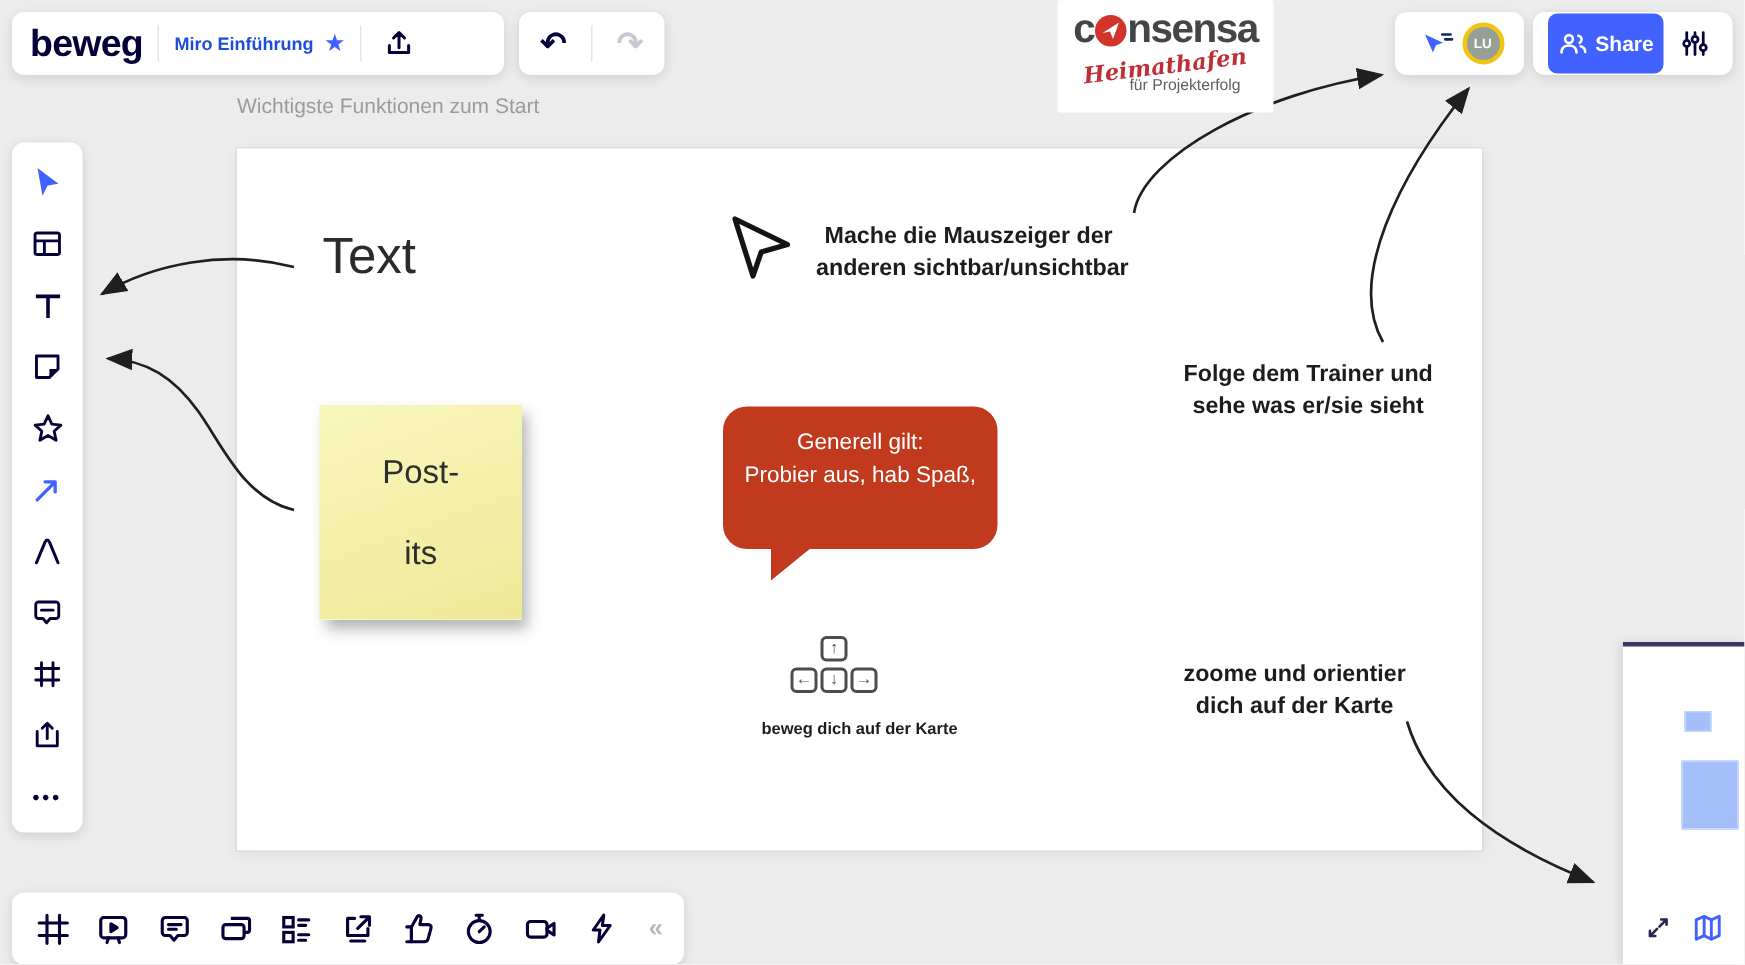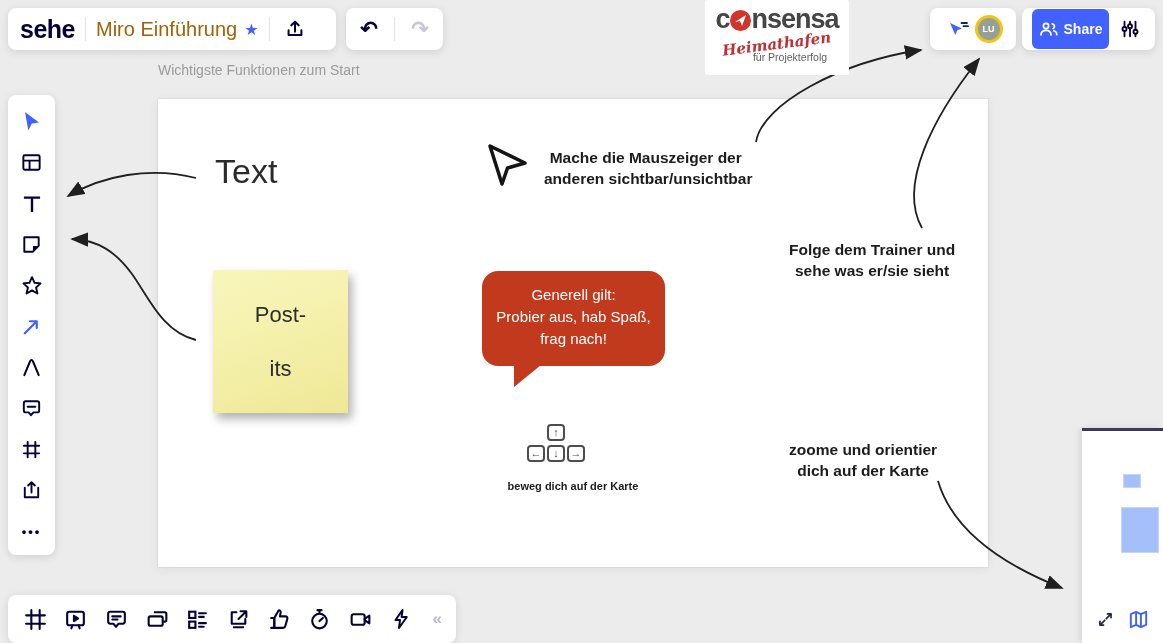--- a/index.html
+++ b/index.html
@@ -12,21 +12,21 @@
   }
   .card {
     position:absolute; background:#fff; border-radius:8px;
     box-shadow:0 2px 8px rgba(0,0,0,0.12);
     display:flex; align-items:center; z-index:5;
   }
   .vdiv { width:1px; height:24px; background:#e4e4e8; margin:0 10px; }
   
   #hdr-main { left:8px; top:8px; width:328px; height:42px; padding:0 12px; }
   .miro-logo { font-size:25px; font-weight:700; letter-spacing:-0.5px; color:#050038; }
-  .board-title { font-size:20px; font-weight:400; color:#a16207; white-space:nowrap; }
+  .board-title { font-size:12px; font-weight:700; color:#1d4ed8; white-space:nowrap; }
   .star { color:#4262ff; font-size:16px; margin-left:7px; }
   .icon-btn { display:flex; align-items:center; justify-content:center; width:30px; height:30px; border-radius:6px; cursor:pointer; }
   #hdr-undo { left:346px; top:8px; width:97px; height:42px; padding:0 8px; justify-content:space-around; }
   .undo-glyph { font-size:21px; font-weight:700; color:#050038; }
   .redo-glyph { font-size:21px; font-weight:700; color:#c8c8d4; }
   
   #brand-card { left:705px; top:0; width:144px; height:75px; border-radius:2px; flex-direction:column; justify-content:flex-start; padding-top:6px; box-shadow:none; }
   .brand-line { font-size:27px; font-weight:700; color:#454545; letter-spacing:-1px; line-height:27px; display:flex; align-items:center; }
   .brand-o { width:21px; height:21px; border-radius:50%; background:#d1342b; display:inline-flex; align-items:center; justify-content:center; margin:0 0.5px; position:relative; top:1px; }
   .brand-o svg { display:block; }
@@ -92,21 +92,20 @@
 <div id="text-label" class="widget">Text</div>
 
 <div id="sticky" class="widget">
   <span>Post-</span>
   <span>its</span>
 </div>
 
 <div id="bubble" class="widget">
   <div>Generell gilt:</div>
   <div>Probier aus, hab Spaß,</div>
-  <div>frag nach!</div>
   <div id="bubble-tail"></div>
 </div>
 
 <div id="big-cursor" class="widget">
   <svg width="44" height="50" viewBox="0 0 44 50">
     <path d="M4 4 L16 42 L21.5 26 L39 21 Z" fill="#fff" stroke="#141414" stroke-width="3.5" stroke-linejoin="round"></path>
   </svg>
 </div>
 
 <div id="cap-cursor" class="widget caption">
@@ -142,21 +141,21 @@
   <g fill="none" stroke="#1f1f1f" stroke-width="1.8">
     <path d="M196,178 C150,166 102,176 68,196" marker-end="url(#ah)"></path>
     <path d="M196,340 C162,332 148,296 132,274 C116,252 98,240 72,239" marker-end="url(#ah)"></path>
     <path d="M756,142 C762,104 840,62 921,50" marker-end="url(#ah)"></path>
     <path d="M922,228 C898,186 932,118 979,59" marker-end="url(#ah)"></path>
     <path d="M938,481 C952,528 996,562 1062,588" marker-end="url(#ah)"></path>
   </g>
 </svg>
 
 <div class="card" id="hdr-main">
-  <span class="miro-logo">sehe</span>
+  <span class="miro-logo">beweg</span>
   <span class="vdiv"></span>
   <span class="board-title">Miro Einführung</span>
   <span class="star">★</span>
   <span class="vdiv"></span>
   <span class="icon-btn">
     <svg width="22" height="22" viewBox="0 0 24 24" fill="none" stroke="#050038" stroke-width="2.2" stroke-linecap="round" stroke-linejoin="round">
       <path d="M12 15 V4.5 M8 8 L12 4 L16 8 M5 13.5 V18.5 H19 V13.5"></path>
     </svg>
   </span>
 </div>

